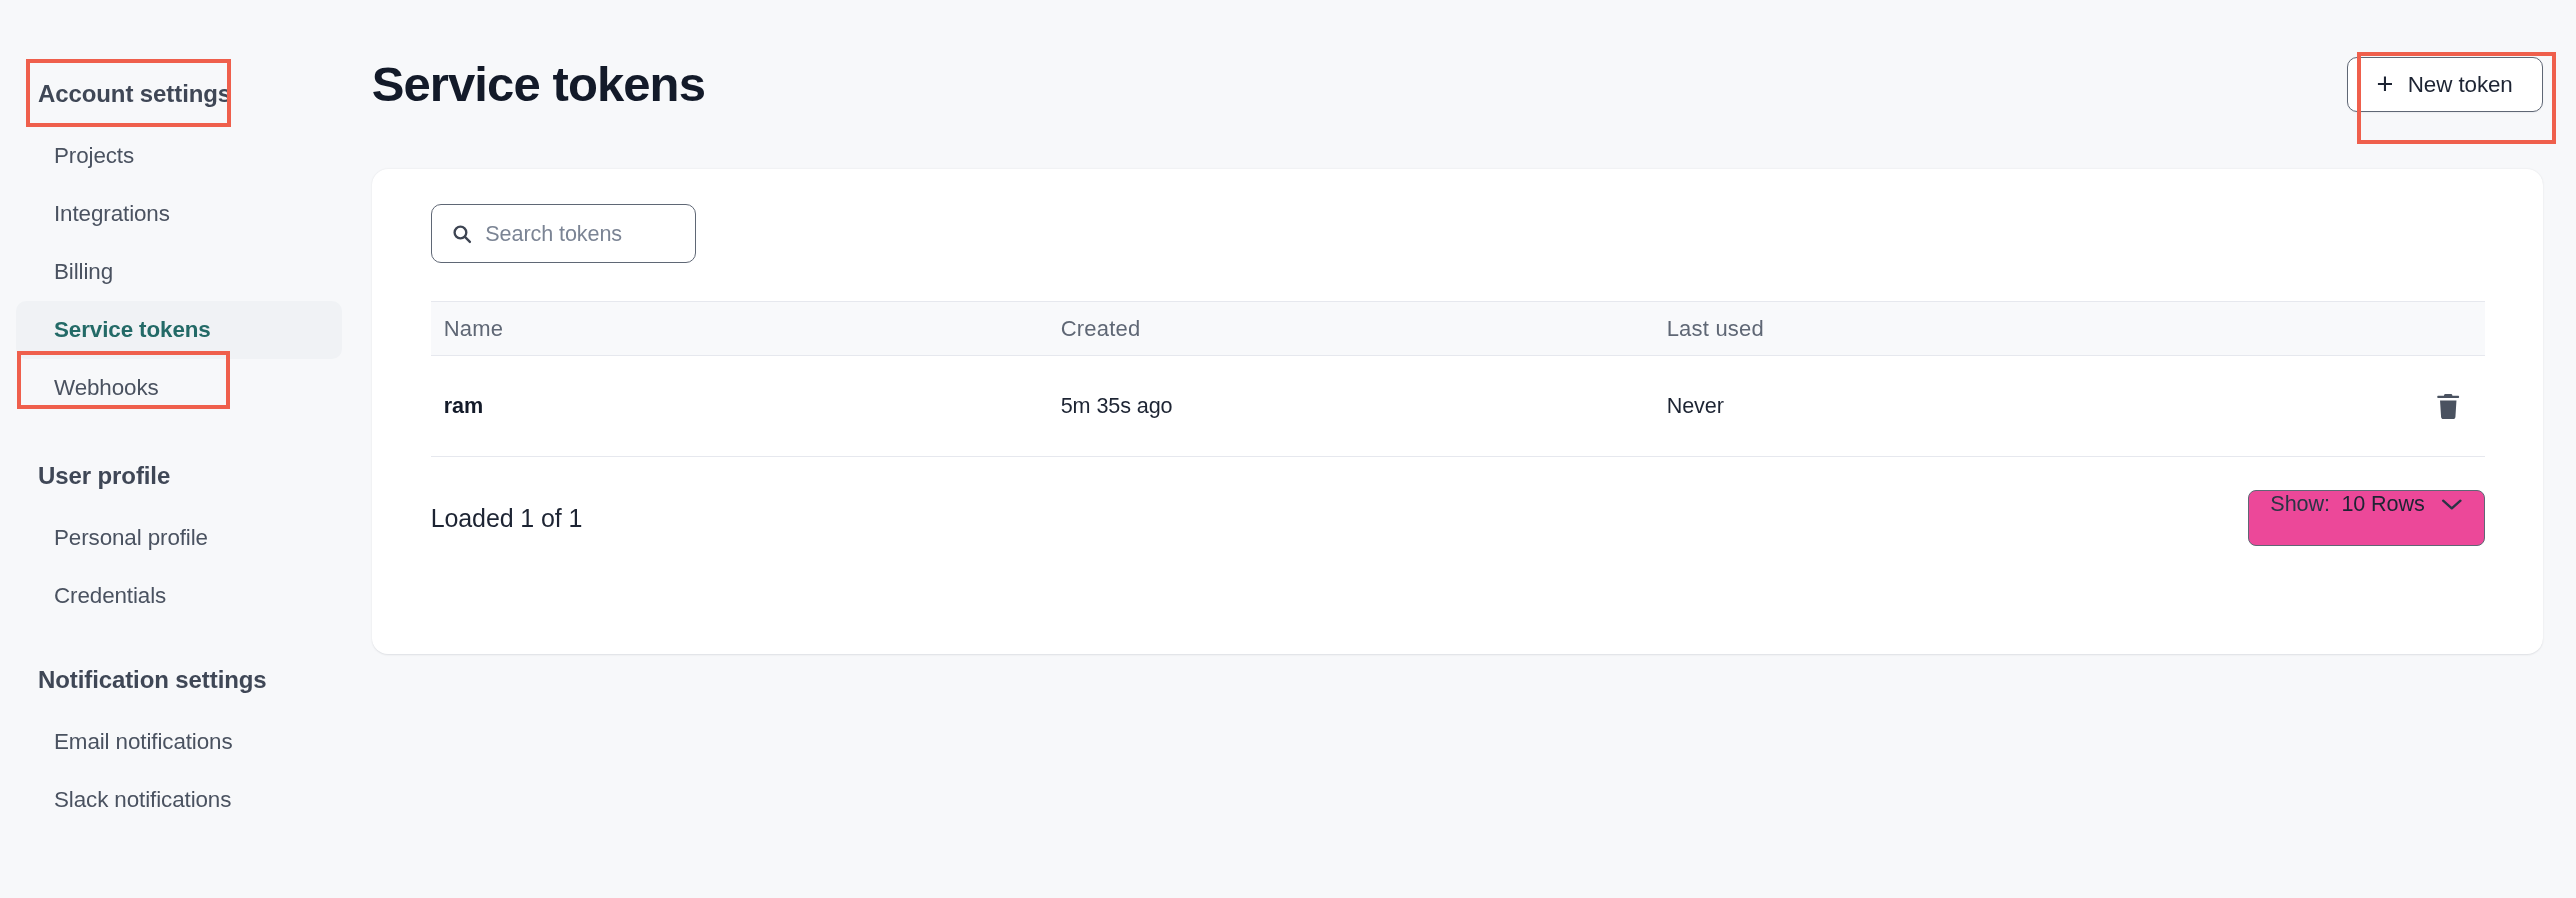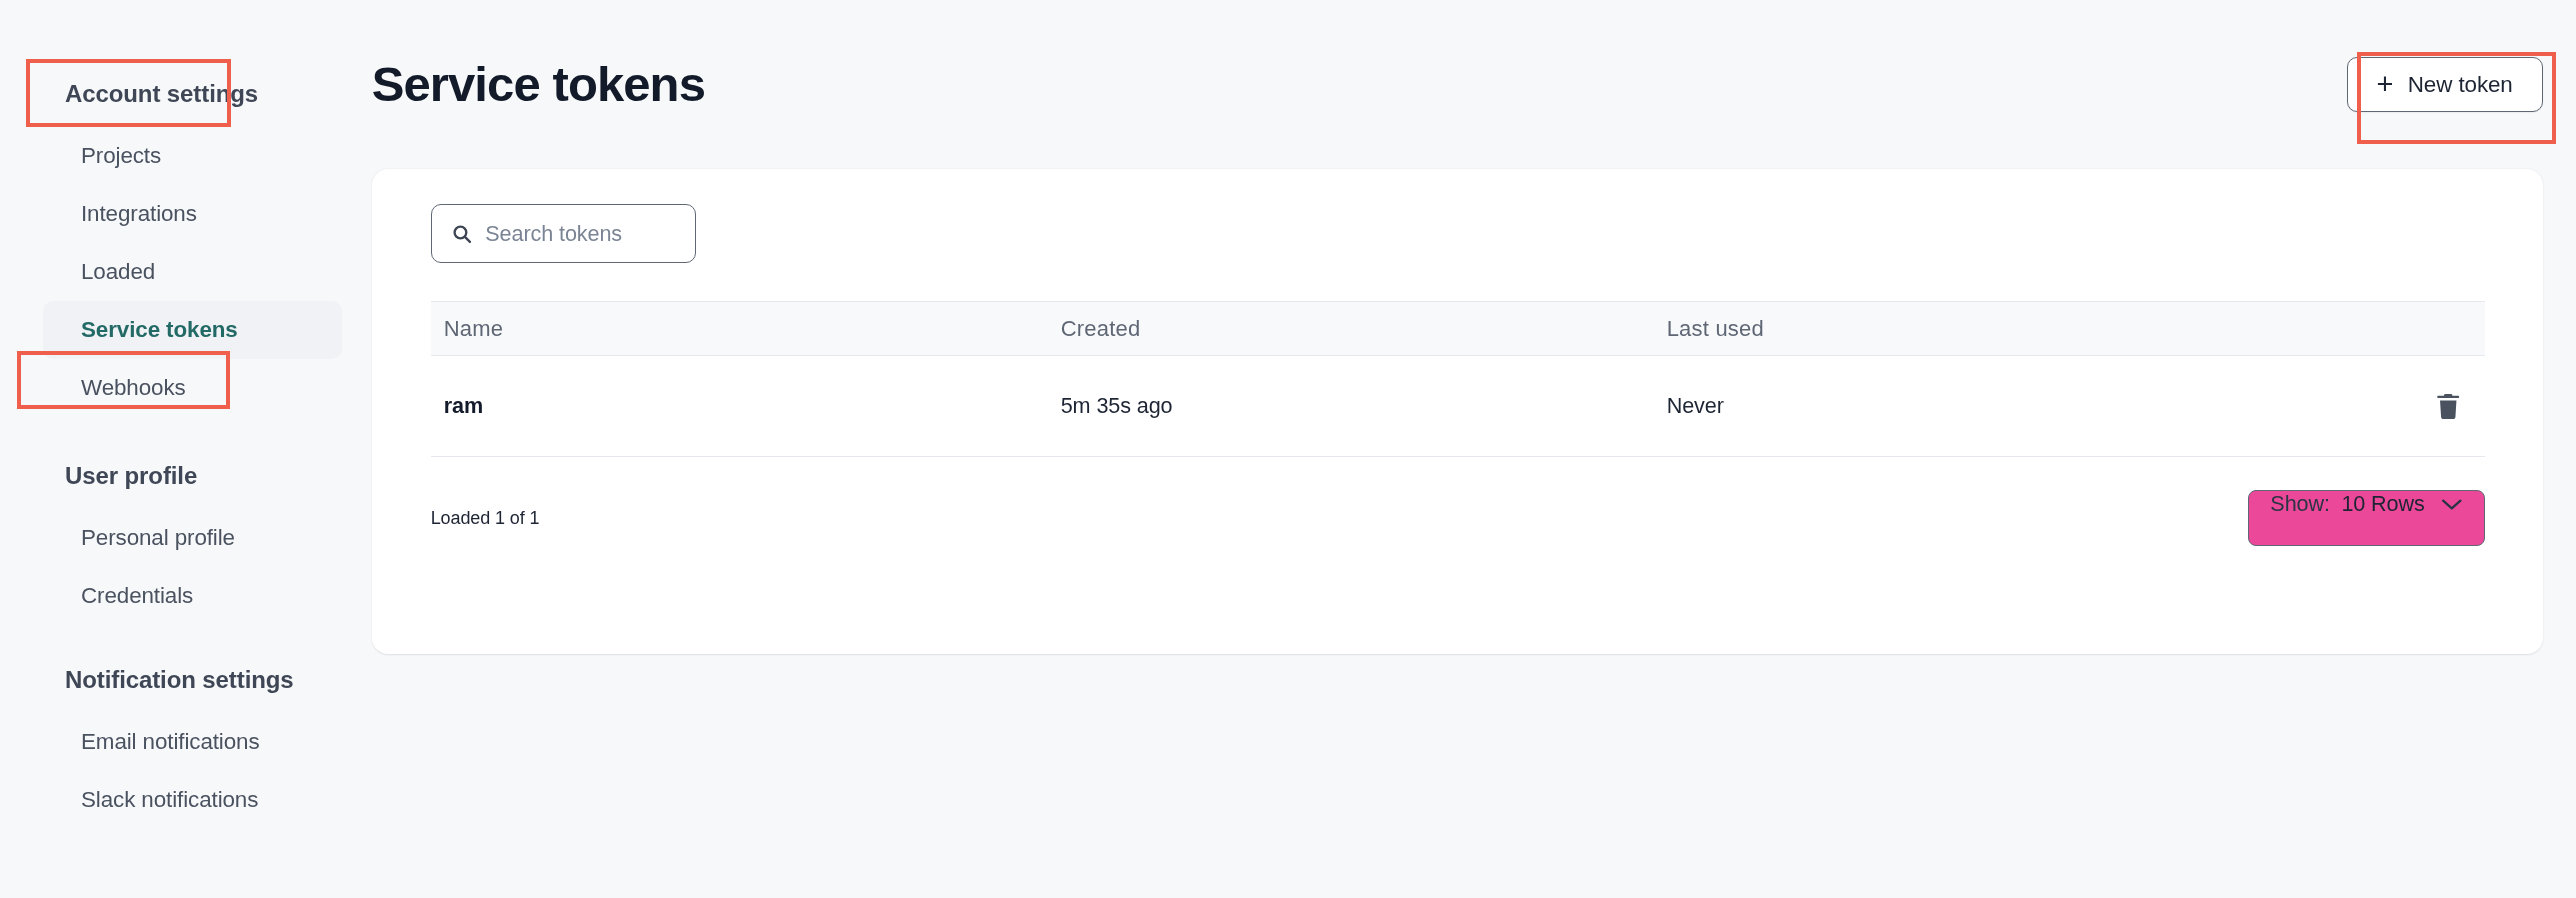--- a/index.html
+++ b/index.html
@@ -27,21 +27,21 @@
   
   .sidebar {
     position: relative;
     width: 358px;
     height: 100%;
     flex: 0 0 358px;
     background: #f7f8fa;
     padding-top: 61px;
   }
 
-  .nav-group { margin-bottom: 0; margin-left: 27px; }
+  .nav-group { margin-bottom: 0; }
 
   .nav-heading {
     font-size: 24px;
     font-weight: bold;
     color: #3f4756;
     letter-spacing: -0.1px;
     padding: 0 38px;
     height: 66px;
     display: flex;
     align-items: center;
@@ -212,21 +212,21 @@
   
   .card-footer {
     margin-top: 33px;
     display: flex;
     align-items: center;
     justify-content: space-between;
     width: 2054px;
   }
 
   .loaded-text {
-    font-size: 18px;
+    font-size: 25px;
     color: #1d2433;
     letter-spacing: -0.1px;
   }
 
   .rows-select {
     display: inline-flex;
     gap: 11.5px;
     height: 56px;
     padding: 0 21.6px;
     background: #ec4899;
@@ -261,21 +261,21 @@
 
     <div class="nav-group">
       <div class="nav-heading">Account settings</div>
       <div class="nav-item">
         <span>Projects</span>
       </div>
       <div class="nav-item">
         <span>Integrations</span>
       </div>
       <div class="nav-item">
-        <span>Loaded</span>
+        <span>Billing</span>
       </div>
       <div class="nav-item active">
         <span>Service tokens</span>
       </div>
       <div class="nav-item">
         <span>Webhooks</span>
       </div>
     </div>
 
     <div class="spacer-lg"></div>

